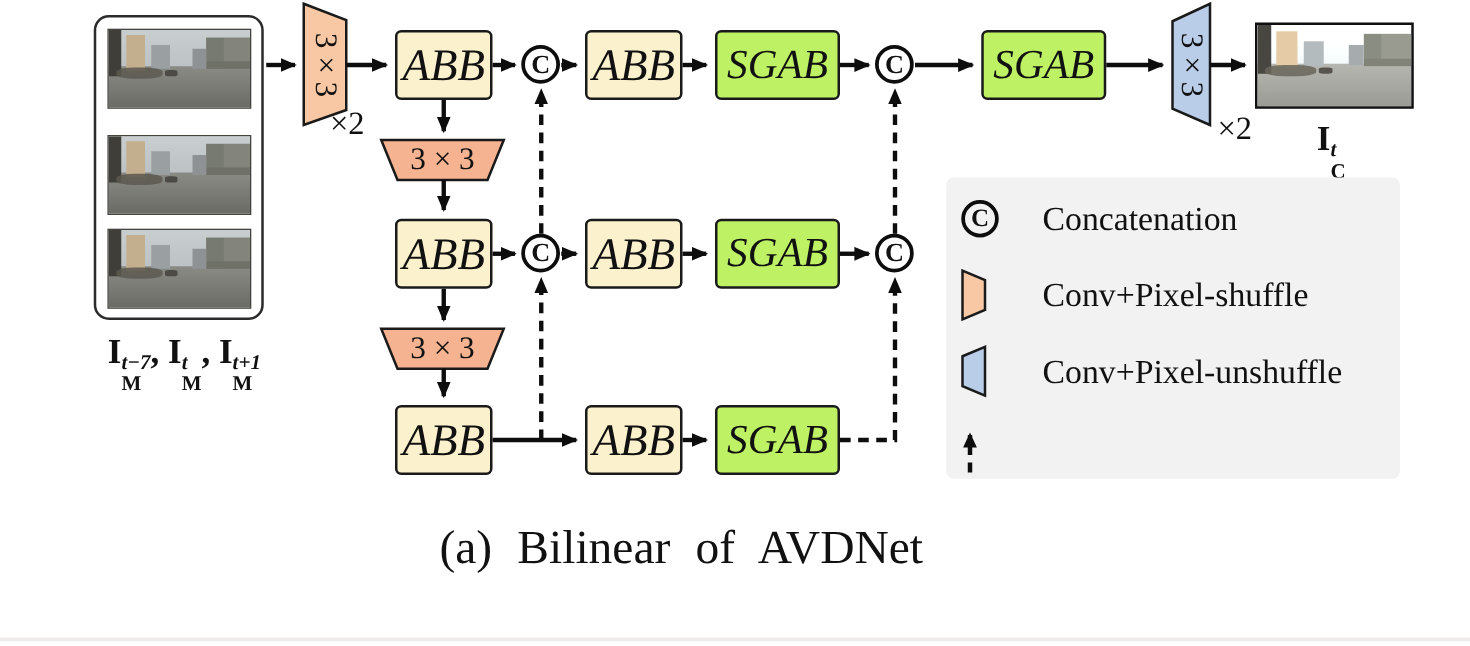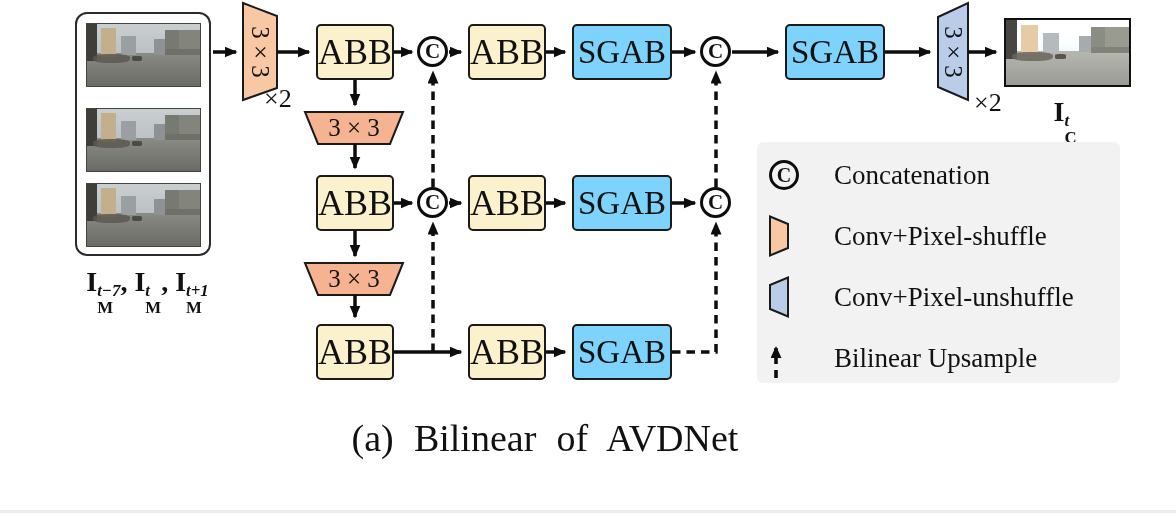--- a/index.html
+++ b/index.html
@@ -26,24 +26,24 @@
   .scene .bR2{right:31%;top:24%;width:10%;height:26%;background:#8e9294;}
   .scene .crowd{left:5%;top:49%;width:33%;height:14%;background:#5a584f;border-radius:40%;opacity:.85;}
   .scene .car1{left:40%;top:52%;width:9%;height:8%;background:#4c4a44;border-radius:30%;}
   .scene.bright{filter:brightness(1.16) contrast(1.03);}
   .scene.bright .sky{background:linear-gradient(#e2e6e6,#cfd4d5);}
   .scene.bright .road{background:linear-gradient(#9c9c97,#858580);}
 
   
   .blk{
     position:absolute;z-index:2;display:flex;align-items:center;justify-content:center;
-    border:2px solid #1a1a1a;border-radius:5px;box-sizing:border-box;height:56px;
+    border:2px solid #1a1a1a;border-radius:5px;box-sizing:border-box;height:56px;font-style:italic;
   }
   .abb{width:78px;background:#fbf2cd;font-size:36px;}
-  .sgab{width:100px;background:#7dd3fc;font-size:33px;}
+  .sgab{width:100px;background:#bef264;font-size:33px;}
 
   
   .cnode{
     position:absolute;z-index:3;width:25px;height:25px;border:3px solid #0d0d0d;border-radius:50%;
     background:#fff;display:flex;align-items:center;justify-content:center;
     font-weight:bold;font-size:21px;line-height:1;
   }
 
   
   .vlabel{position:absolute;z-index:2;display:flex;align-items:center;justify-content:center;}
@@ -250,20 +250,19 @@
       <span class="lsym">
         <svg width="22" height="44" viewBox="0 0 22 44">
           <defs>
             <marker id="ah2" markerUnits="userSpaceOnUse" markerWidth="14" markerHeight="12" refX="10" refY="5.5" orient="auto">
               <path d="M0,0 L12,5.5 L0,11 Z" fill="#0d0d0d"></path>
             </marker>
           </defs>
           <path d="M8,42 L8,12" stroke="#0d0d0d" stroke-width="3.6" stroke-dasharray="8 6" marker-end="url(#ah2)" fill="none"></path>
         </svg>
       </span>
-      <span class="ltext">Bilinear Upsample</span>
     </div>
   </div>
 
   <div class="caption">(a) Bilinear of AVDNet</div>
 
   <div class="bottom-rule"></div>
 </div>
 
 </body></html>

